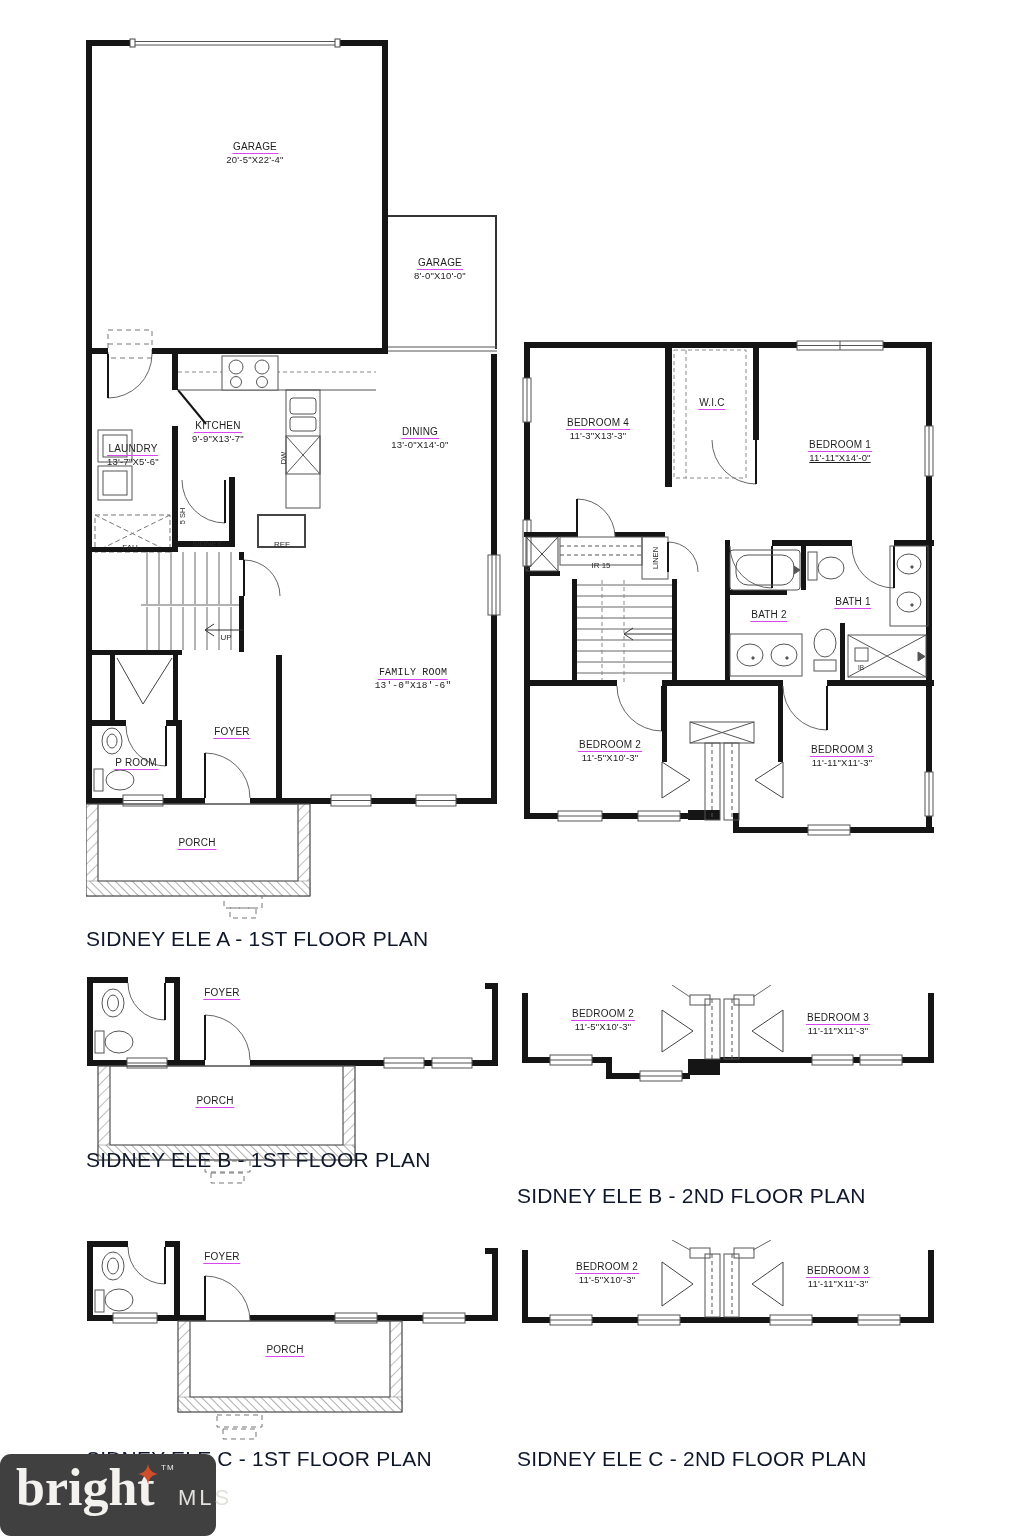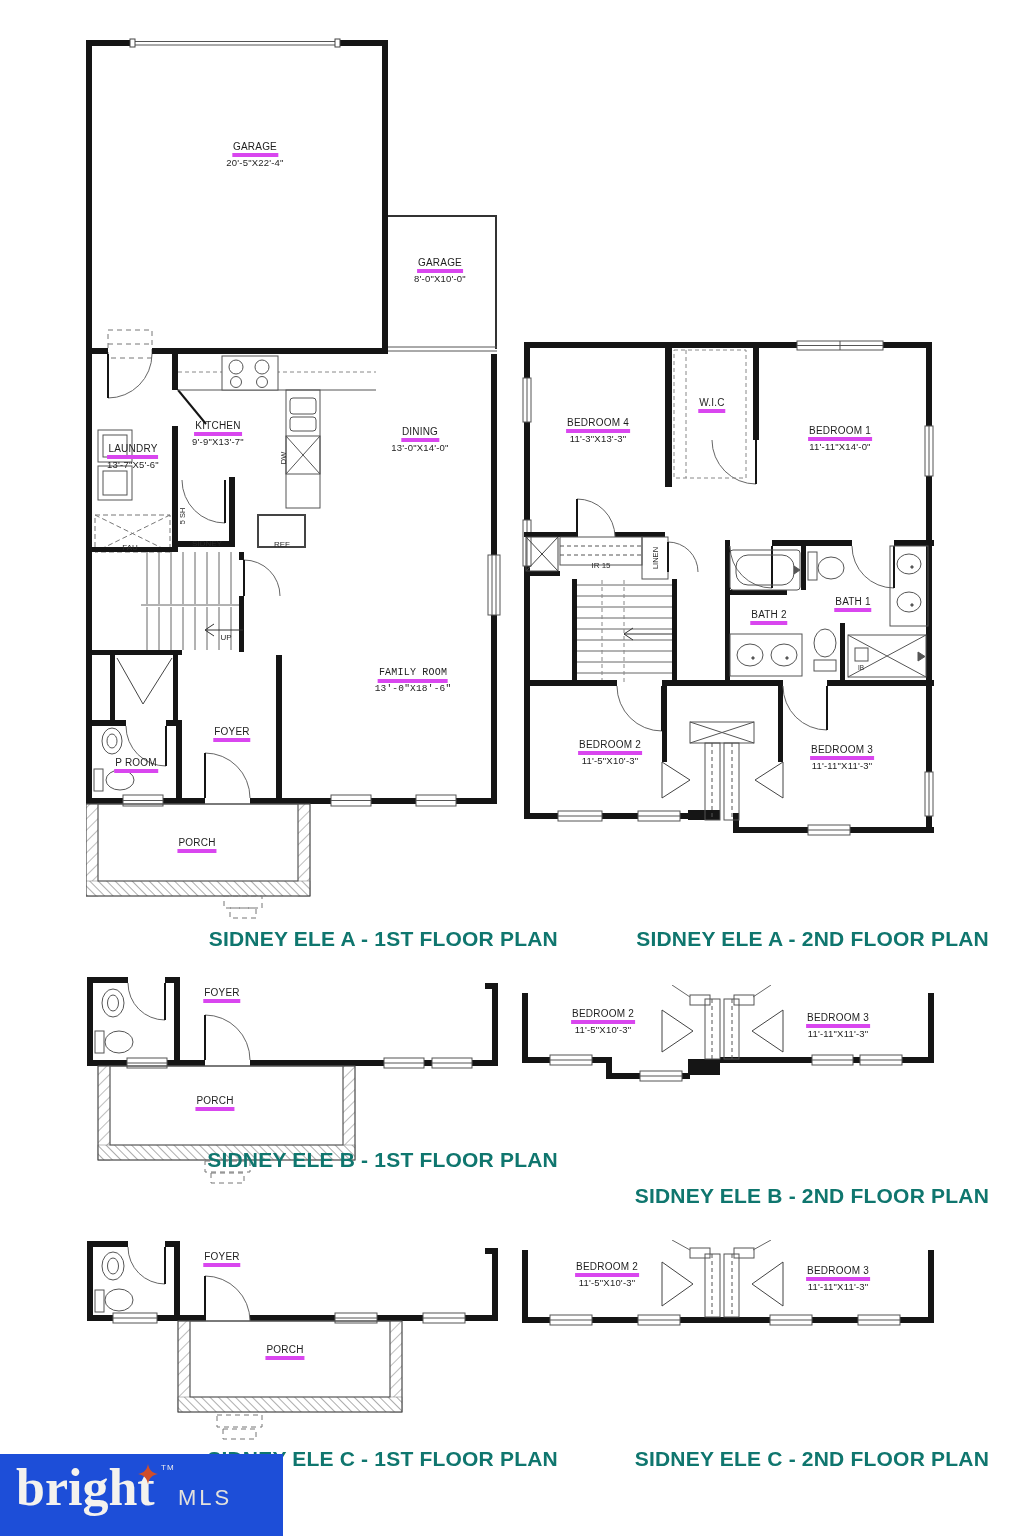--- a/index.html
+++ b/index.html
@@ -2,29 +2,29 @@
 <html><head>
 <meta charset="utf-8">
 <style>
   html,body{margin:0;padding:0;background:#ffffff;}
   .sheet{position:relative;width:1024px;height:1536px;background:#fff;
          font-family:"Liberation Sans",sans-serif;overflow:hidden;}
   .plan{position:absolute;}
   .plan svg{position:absolute;left:0;top:0;}
   .lbl{position:absolute;transform:translateX(-50%);text-align:center;font-size:10px;
        line-height:1.3;color:#1e1e1e;white-space:nowrap;letter-spacing:.2px;z-index:2;}
-  .lbl .nm{display:inline-block;border-bottom:4px solid #d946ef;padding:0 1px;}
+  .lbl .nm{display:inline-block;border-bottom:1px solid #d946ef;padding:0 1px;}
   .lbl .dm{display:block;font-size:9.5px;}
   .sl{position:absolute;transform:translate(-50%,-50%);font-size:8px;color:#2a2a2a;
       white-space:nowrap;z-index:2;margin-top:13px;}
   .vl{position:absolute;transform:translate(-50%,-50%) rotate(-90deg);font-size:7.5px;
       color:#2a2a2a;white-space:nowrap;z-index:2;}
-  .caption{position:absolute;width:472px;text-align:right;font-size:21px;font-weight:bold;
-           color:#0f766e;letter-spacing:.2px;}
-  .logo{position:absolute;left:0;top:1454px;width:283px;height:82px;background:#1d4ed8;z-index:5;}
+  .caption{position:absolute;width:472px;text-align:left;font-size:21px;font-weight:normal;
+           color:#0f172a;letter-spacing:.2px;}
+  .logo{position:absolute;left:0;top:1454px;width:216px;height:82px;background:#404040;z-index:5;border-radius:11px;}
   .logo .brand{position:absolute;left:16px;top:8px;font-family:"Liberation Serif",serif;
                font-weight:bold;font-size:52px;color:#f4f2ee;line-height:1;}
   .logo .star{position:absolute;left:138px;top:10px;width:20px;height:20px;}
   .logo .tm{position:absolute;left:161px;top:9px;font-size:8px;color:#ededed;letter-spacing:1px;}
   .logo .mls{position:absolute;left:178px;top:33px;font-size:22px;color:#e3e1dc;
              letter-spacing:3px;line-height:1;}
 </style>
 </head>
 <body>
 
@@ -401,21 +401,21 @@
         <path d="M261,422 L233,440 L261,458 Z" fill="#fff" stroke="#444"></path>
       </g>
     </svg>
     <div class="lbl" style="left:76px;top:76px;">
       <span class="nm">BEDROOM 4</span>
       <span class="dm">11'-3"X13'-3"</span>
     </div>
     <div class="lbl" style="left:190px;top:56px;">
       <span class="nm">W.I.C</span>
     </div>
-    <div class="lbl" style="left:318px;top:84px;">
+    <div class="lbl" style="left:318px;top:98px;text-decoration:underline;">
       <span class="nm">BEDROOM 1</span>
       <span class="dm">11'-11"X14'-0"</span>
     </div>
     <div class="lbl" style="left:331px;top:255px;">
       <span class="nm">BATH 1</span>
     </div>
     <div class="lbl" style="left:247px;top:268px;">
       <span class="nm">BATH 2</span>
     </div>
     <div class="lbl" style="left:88px;top:398px;">
@@ -639,21 +639,20 @@
       <span class="nm">BEDROOM 2</span>
       <span class="dm">11'-5"X10'-3"</span>
     </div>
     <div class="lbl" style="left:316px;top:24px;">
       <span class="nm">BEDROOM 3</span>
       <span class="dm">11'-11"X11'-3"</span>
     </div>
   </section>
 
   <div class="caption" style="left:86px;top:927px;">SIDNEY ELE A - 1ST FLOOR PLAN</div>
-  <div class="caption" style="left:517px;top:927px;">SIDNEY ELE A - 2ND FLOOR PLAN</div>
   <div class="caption" style="left:86px;top:1148px;">SIDNEY ELE B - 1ST FLOOR PLAN</div>
   <div class="caption" style="left:517px;top:1184px;">SIDNEY ELE B - 2ND FLOOR PLAN</div>
   <div class="caption" style="left:86px;top:1447px;">SIDNEY ELE C - 1ST FLOOR PLAN</div>
   <div class="caption" style="left:517px;top:1447px;">SIDNEY ELE C - 2ND FLOOR PLAN</div>
 
   <div class="logo">
     <span class="brand">bright</span>
     <span class="star">
       <svg width="20" height="20" viewBox="0 0 20 20">
         <path d="M10 0 C11.2 6 14 8.8 20 10 C14 11.2 11.2 14 10 20 C8.8 14 6 11.2 0 10 C6 8.8 8.8 6 10 0 Z" fill="#cf4e2b"></path>

